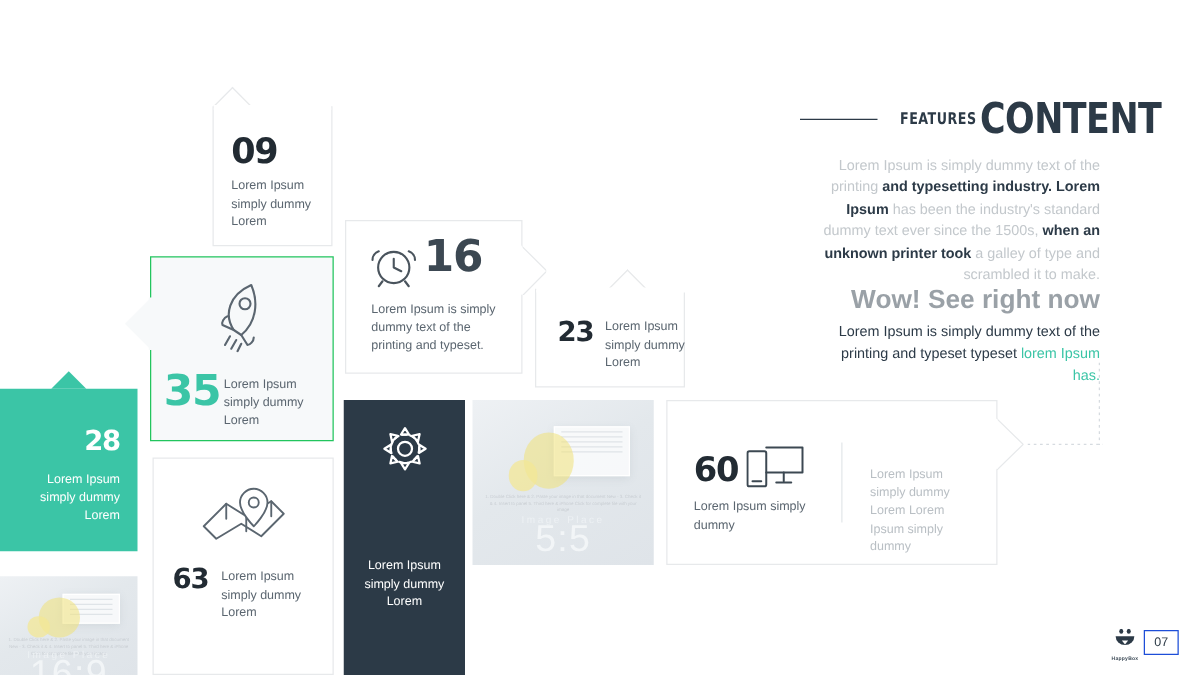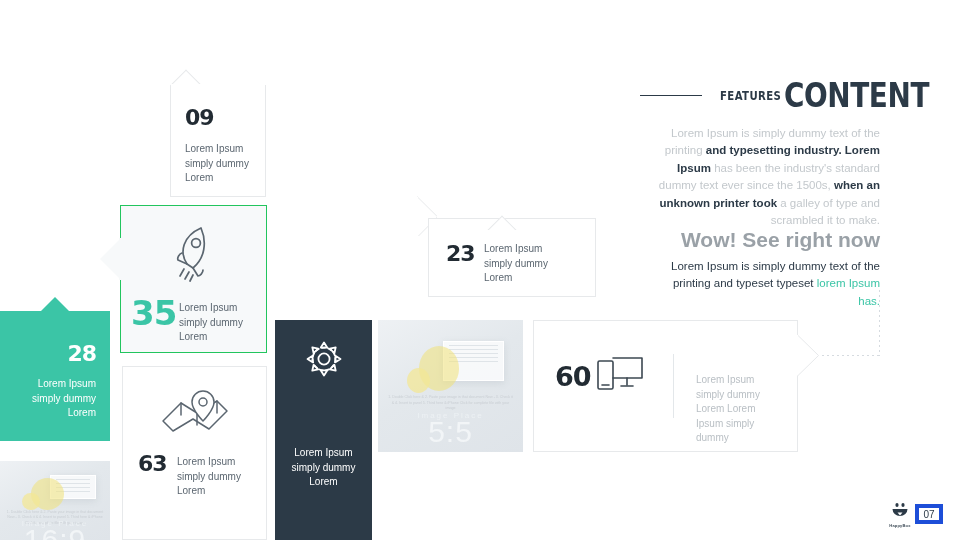--- a/index.html
+++ b/index.html
@@ -114,33 +114,33 @@
   .dot-v {
     position:absolute; width:1px;
     background-image:linear-gradient(to bottom,#d6dbe0 0 2px,transparent 2px 5px);
     background-size:1px 5px; background-repeat:repeat-y;
   }
 
   
   .logo-wrap { position:absolute; text-align:center; }
   .logo-name { font-size:4px; color:#3d4b57; letter-spacing:.2px; margin-top:1px; font-weight:bold;}
   .pagebox {
-    position:absolute; border:4px solid #1d4ed8;
+    position:absolute; border:1px solid #1d4ed8;
     display:flex; align-items:center; justify-content:center;
     font-size:10px; color:#2c3a47;
   }
   .vsep { position:absolute; width:1px; background:#e3e7ea; }
 </style>
 </head>
 <body>
 
 <div class="slide">
 
   <div class="card card-outline" style="left:170px; top:85px; width:96px; height:112px;">
-    <div class="num" style="font-size:22px; position:absolute; left:14px; top:21px;">09</div>
+    <div class="num" style="font-size:28px; position:absolute; left:14px; top:21px;">09</div>
     <div class="lorem" style="position:absolute; left:14px; top:56px; width:76px;">Lorem Ipsum simply dummy Lorem</div>
   </div>
   <div class="notch-tri-outline" style="left:175px; top:74px;"></div>
   <div class="notch-mask" style="left:171px; top:84px; width:94px; height:4px;"></div>
 
   <div class="card card-grey" style="left:120px; top:205px; width:147px; height:148px;">
     <div style="position:absolute; left:46px; top:18px;">
       <svg width="56" height="58" viewBox="0 0 56 58" fill="none" stroke="#5b6670" stroke-width="1.7" stroke-linecap="round" stroke-linejoin="round">
         <path d="M20 40 C12 28 16 12 34 4 C40 18 38 34 26 44 Z"></path>
         <circle cx="29" cy="19" r="4.4"></circle>
@@ -188,31 +188,45 @@
           <path d="M38 28 L38 40"></path>
           <path d="M58 16 L58 28"></path>
         <path d="M44 6 C38 6 33 11 33 17 C33 25 44 36 44 36 C44 36 55 25 55 17 C55 11 50 6 44 6 Z" fill="#ffffff"></path>
         <circle cx="44" cy="17" r="4"></circle>
       </svg>
     </div>
     <div class="num" style="font-size:22px; position:absolute; left:15px; top:86px;">63</div>
     <div class="lorem" style="position:absolute; left:54px; top:88px; width:82px;">Lorem Ipsum simply dummy Lorem</div>
   </div>
 
+  <div class="card card-outline" style="left:276px; top:176px; width:142px; height:123px;">
+    <div style="position:absolute; left:18px; top:15px;">
+      <svg width="40" height="40" viewBox="0 0 40 40" fill="none" stroke="#4a545d" stroke-width="1.7" stroke-linecap="round" stroke-linejoin="round">
+        <circle cx="20" cy="22" r="12.5"></circle>
+        <path d="M20 15 L20 22 L26 25"></path>
+        <path d="M8 9 C5 10 3 13 3 16"></path>
+        <path d="M32 9 C35 10 37 13 37 16"></path>
+        <path d="M11 33 L8 37"></path>
+          <path d="M29 33 L32 37"></path>
+      </svg>
+    </div>
+    <div class="num" style="font-size:35px; color:#3c4852; position:absolute; left:62px; top:12px;">16</div>
+    <div class="lorem" style="position:absolute; left:20px; top:64px; width:112px;">Lorem Ipsum is simply dummy text of the printing and typeset.</div>
+  </div>
   <div style="position:absolute; left:417px; top:196px; width:0; height:0;
               border-top:20px solid transparent; border-bottom:20px solid transparent;
               border-left:20px solid #ffffff;"></div>
   <div style="position:absolute; left:417px; top:196px; width:20px; height:40px; overflow:hidden;">
     <svg width="22" height="42" viewBox="0 0 22 42" fill="#ffffff" stroke="#e7e9eb" stroke-width="1">
       <path d="M0 0.5 L20.5 20.8 L0 41.5"></path>
     </svg>
   </div>
   <div style="position:absolute; left:414px; top:197px; width:4px; height:38px; background:#ffffff;"></div>
 
-  <div class="card card-outline" style="left:428px; top:218px; width:168px; height:79px;">
+  <div class="card card-outline" style="left:428px; top:231px; width:120px; height:79px;">
     <div class="num" style="font-size:22px; position:absolute; left:17px; top:24px;">23</div>
     <div class="lorem" style="position:absolute; left:55px; top:23px; width:84px;">Lorem Ipsum simply dummy Lorem</div>
   </div>
   <div class="notch-tri-outline" style="left:491px; top:220px;"></div>
   <div class="notch-mask" style="left:429px; top:230px; width:144px; height:4px;"></div>
 
   <div class="card card-dark" style="left:275px; top:320px; width:97px; height:220px;">
     <div style="position:absolute; left:30px; top:20px;">
       <svg width="38" height="38" viewBox="0 0 38 38" fill="none" stroke="#ffffff" stroke-width="1.8" stroke-linecap="round" stroke-linejoin="round">
         <circle cx="19" cy="19" r="5.6"></circle>
@@ -249,20 +263,21 @@
     <div class="num" style="font-size:27px; position:absolute; left:21px; top:42px;">60</div>
     <div style="position:absolute; left:63px; top:34px;">
       <svg width="48" height="36" viewBox="0 0 48 36" fill="none" stroke="#3c4852" stroke-width="1.6" stroke-linecap="round" stroke-linejoin="round">
         <rect x="1" y="6" width="15" height="28" rx="1.5"></rect>
         <path d="M5 30 L12 30"></path>
         <path d="M16 3 L45 3 L45 23 L16 23"></path>
         <path d="M30 23 L30 30"></path>
           <path d="M24 31 L36 31"></path>
       </svg>
     </div>
+    <div class="lorem" style="position:absolute; left:21px; top:78px; width:100px;">Lorem Ipsum simply dummy</div>
     <div class="vsep" style="left:139px; top:33px; height:64px;"></div>
     <div class="lorem lorem-faint" style="position:absolute; left:162px; top:32px; width:76px;">Lorem Ipsum simply dummy Lorem Lorem Ipsum simply dummy</div>
   </div>
   <div style="position:absolute; left:797px; top:334px; width:22px; height:42px; overflow:hidden;">
     <svg width="24" height="44" viewBox="0 0 24 44" fill="#ffffff" stroke="#e7e9eb" stroke-width="1">
       <path d="M0 0.5 L21.5 21.5 L0 42.5"></path>
     </svg>
   </div>
   <div style="position:absolute; left:794px; top:335px; width:4px; height:40px; background:#ffffff;"></div>
 

